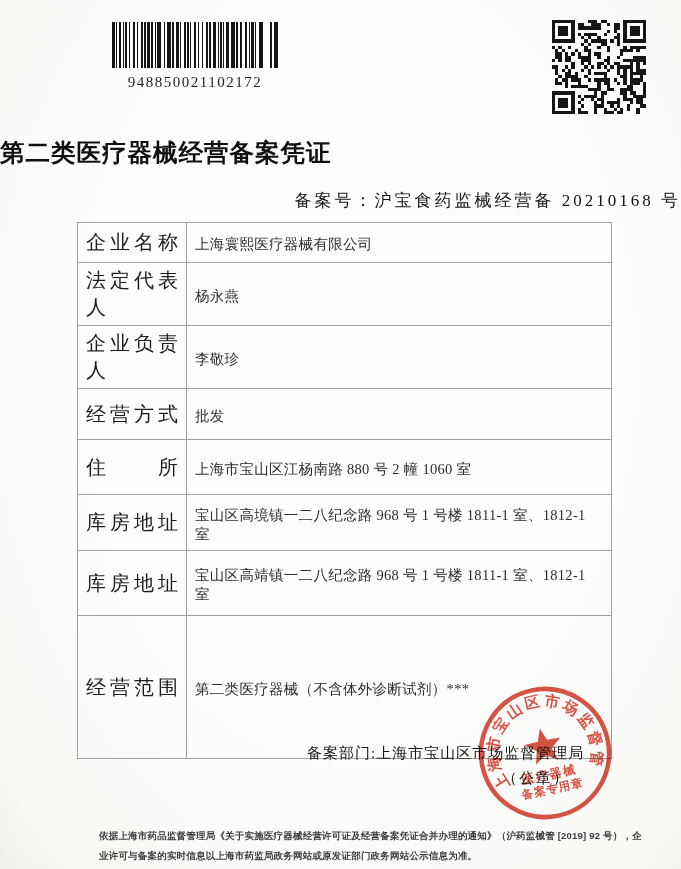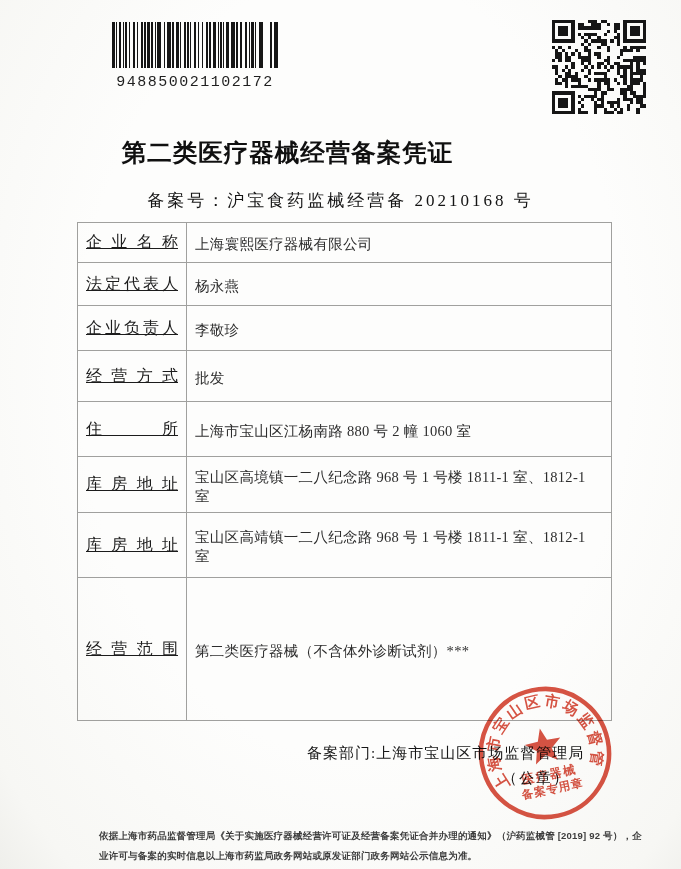--- a/index.html
+++ b/index.html
@@ -10,41 +10,41 @@
   .paper{
     position:relative;width:681px;height:869px;overflow:hidden;
     background:radial-gradient(ellipse at 52% 42%, #fdfdfc 55%, #f7f7f4 90%, #efefeb 100%);
   }
   .abs{position:absolute}
 
   .barcode{left:112px;top:22px;width:166px;height:46px}
   .barcode svg{display:block}
   .barcode-num{
     left:112px;top:74px;width:166px;text-align:center;
-    font-family:Liberation Mono, monospace;font-size:15px;letter-spacing:1.5px;color:#1f1f1f;
+    font-family:Liberation Serif, serif;font-size:15px;letter-spacing:1.5px;color:#1f1f1f;
   }
   .qr{left:552px;top:20px;width:94px;height:94px}
 
   .title{
-    left:0;top:136px;width:575px;text-align:center;
+    left:0;top:136px;width:575px;
     font-size:24.5px;font-weight:bold;letter-spacing:1px;color:#101010;
   }
   .recno{
-    left:0;top:189px;width:681px;text-align:center;
+    left:0;top:189px;width:681px;text-align:right;
     font-size:17px;letter-spacing:3px;color:#141414;white-space:nowrap;
   }
 
   table.info{
     position:absolute;left:77px;top:222px;width:535px;
     border-collapse:collapse;table-layout:fixed;
   }
   table.info td{border:1px solid #a0a09e;vertical-align:middle;overflow:hidden}
   td.lab{
-    width:92px;font-size:16px;color:#1c1c1c;padding:4px 8px;
-    text-align:justify;text-align-last:justify;text-decoration:underline;
+    width:92px;font-size:20px;color:#1c1c1c;padding:4px 8px;
+    text-align:justify;text-align-last:justify;
   }
   td.val{font-size:14.5px;color:#2d2d2d;padding:4px 10px 0 8px;letter-spacing:.3px}
   tr.r0{height:40px} tr.r1{height:43px} tr.r2{height:45px} tr.r3{height:51px}
   tr.r4{height:55px} tr.r5{height:56px} tr.r6{height:65px} tr.r7{height:143px}
 
   .dept{left:307px;top:744px;font-size:15px;letter-spacing:1px;color:#171717;white-space:nowrap}
   .gz{left:502px;top:769px;font-size:15px;letter-spacing:2px;color:#171717;white-space:nowrap}
   .date{left:388px;top:785px;font-size:16px;letter-spacing:3px;color:#171717;white-space:nowrap}
 
   .notes{

